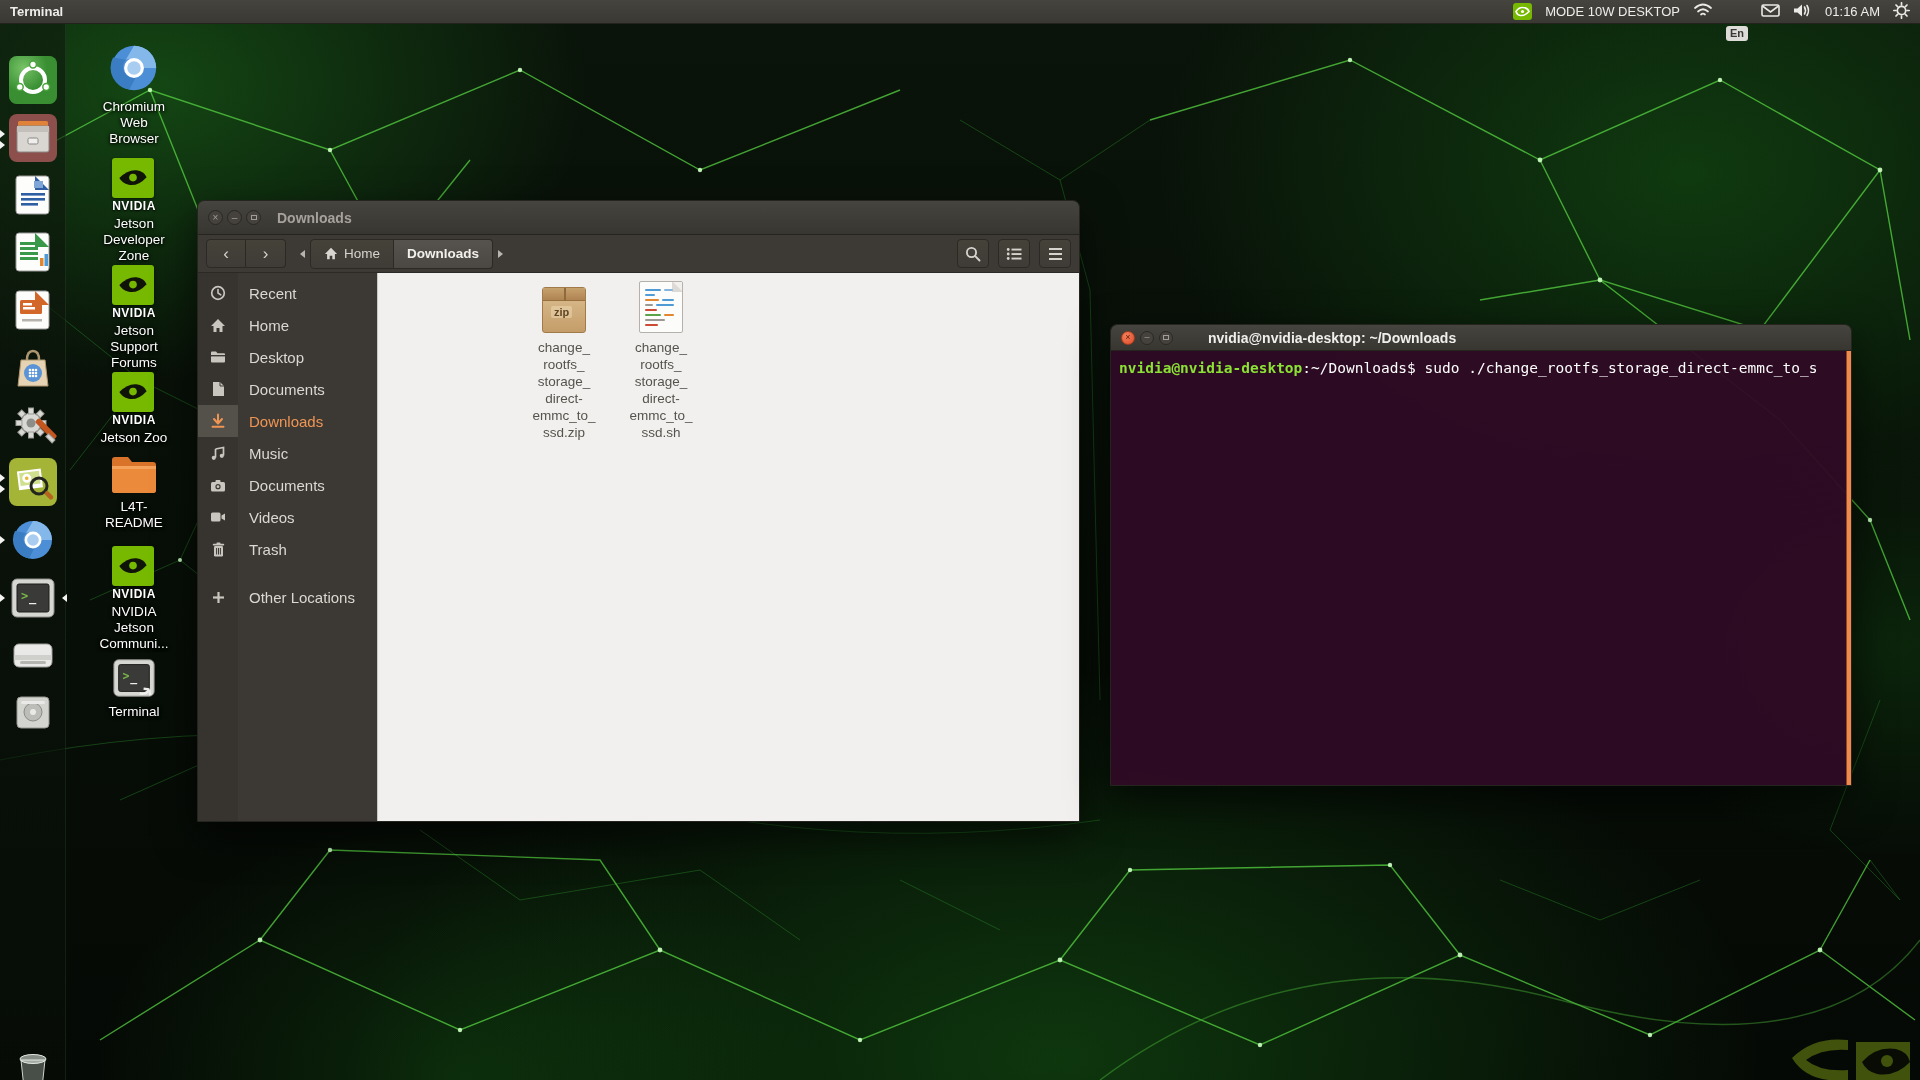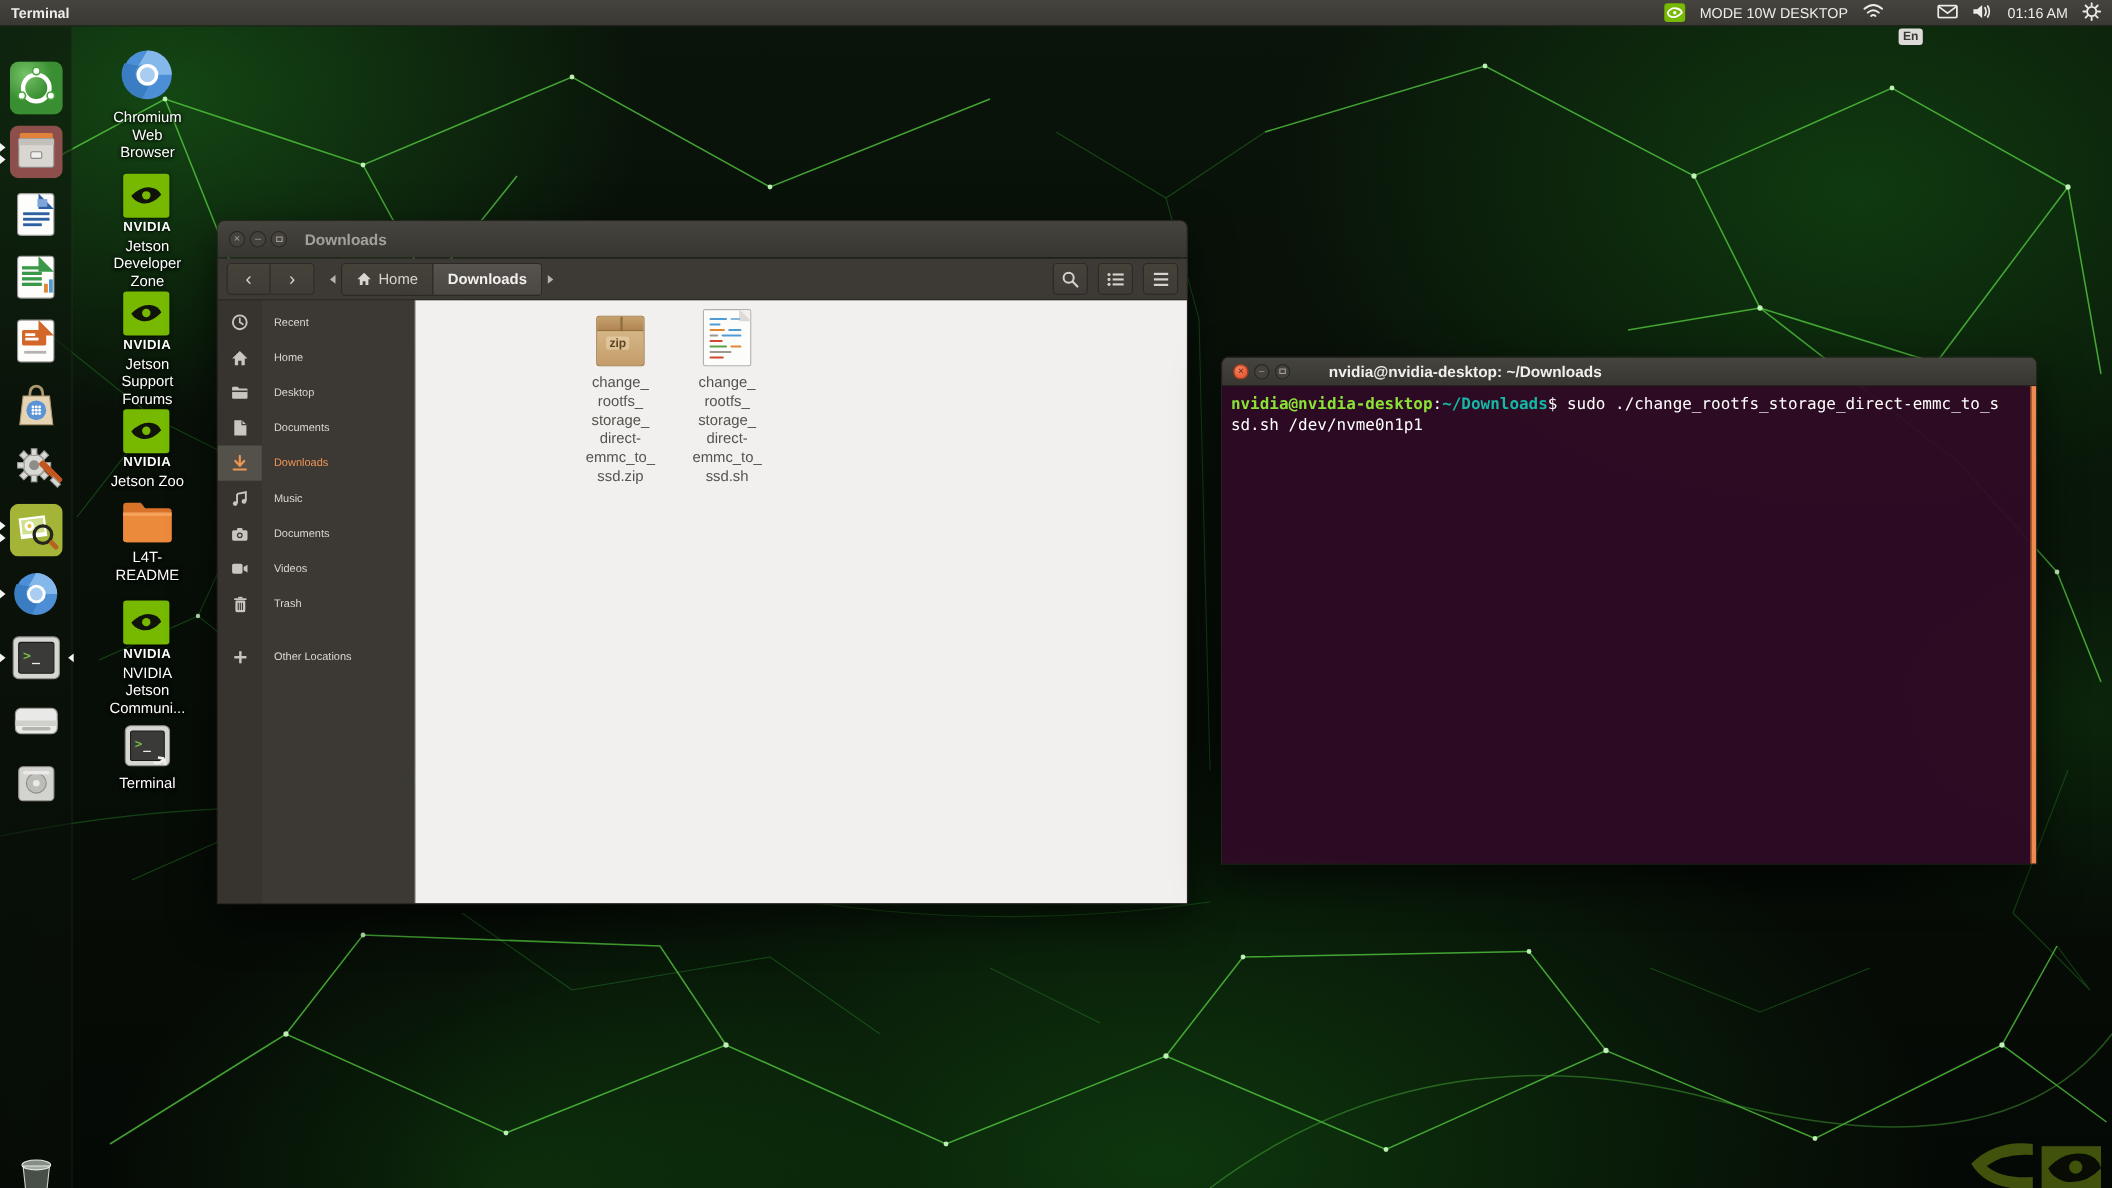--- a/index.html
+++ b/index.html
@@ -94,21 +94,21 @@
   .menu-bars { display:flex; flex-direction:column; gap:3px; }
   .menu-bars i { width:13px; height:2px; background:#d6d3ce; display:block; }
 
   .files-body { position:absolute; left:0; right:0; top:72px; bottom:0; display:flex; }
   .sidebar { width:180px; background:linear-gradient(90deg,#37342f 0 40px,#3c3935 40px);
     border-right:1px solid #c9c7c3; position:relative; padding-top:4px; }
   .srow { height:32px; display:flex; align-items:center; }
   .srow .sicon { width:40px; height:32px; display:flex; align-items:center;
     justify-content:center; color:#c9c5bf; }
   .srow.active .sicon { background:#54504a; color:#ef9554; }
-  .srow .slabel { margin-left:11px; font-size:10px; color:#dbd7d1; }
+  .srow .slabel { margin-left:11px; font-size:15px; color:#dbd7d1; }
   .srow.active .slabel { color:#ef9554; }
   .srow.gap { margin-top:16px; }
   .fcontent { flex:1; background:#f1f0ee; position:relative; }
 
   .file-item { position:absolute; width:92px; text-align:center; }
   .file-item .ficon { height:52px; display:flex; align-items:flex-end; justify-content:center; }
   .flabel { margin-top:6px; font-size:13.5px; line-height:17px; color:#56534e; white-space:pre-line; }
   
   .zipbox { position:relative; width:44px; height:46px; border-radius:3px;
     background:linear-gradient(#dcbf92,#c49d69); border:1px solid #a07a49; }
@@ -127,21 +127,21 @@
   
   #term-win { left:1110px; top:324px; width:742px; height:462px; z-index:35; }
   #term-win .titlebar { height:26px; padding-left:10px; gap:5px; }
   #term-win .wtitle { color:#f1efec; margin-left:30px; }
   #term-win .wbtn { width:14px; height:14px; font-size:9px; }
   .term-content { position:absolute; left:0; right:0; top:26px; bottom:0;
     background:rgba(47,10,36,.96); padding:8px 8px 0 8px;
     font-family:"DejaVu Sans Mono", monospace; font-size:14.5px; line-height:19px; color:#ffffff; }
   .tline span { white-space:pre; }
   .tgreen { color:#8ae234; font-weight:bold; }
-  .tblue  { color:#14b8a6; font-weight:bold; }
+  .tblue  { color:#ffffff; font-weight:normal; }
   .term-scrollbar { position:absolute; right:0; top:0; bottom:0; width:5px;
     background:#ee8950; border-left:1px solid #8f4a22; }
 </style>
 </head>
 <body>
 
 <div id="screen">
 
   <div class="wallpaper">
     <svg class="plexus" width="1920" height="1080" viewBox="0 0 1920 1080">
@@ -742,18 +742,17 @@
       <div class="wbtn">
           <span>–</span>
         </div>
       <div class="wbtn">
           <span class="maxbox"></span>
         </div>
       <div class="wtitle">nvidia@nvidia-desktop: ~/Downloads</div>
     </div>
     <div class="term-content">
       <div class="tline"><span class="tgreen">nvidia@nvidia-desktop</span><span>:</span><span class="tblue">~/Downloads</span><span>$ </span><span>sudo ./change_rootfs_storage_direct-emmc_to_s</span></div>
-      <div class="tline"><span>sd.sh /dev/nvme0n1p1</span></div>
       <div class="term-scrollbar"></div>
     </div>
   </div>
 
 </div>
 
 </body></html>

